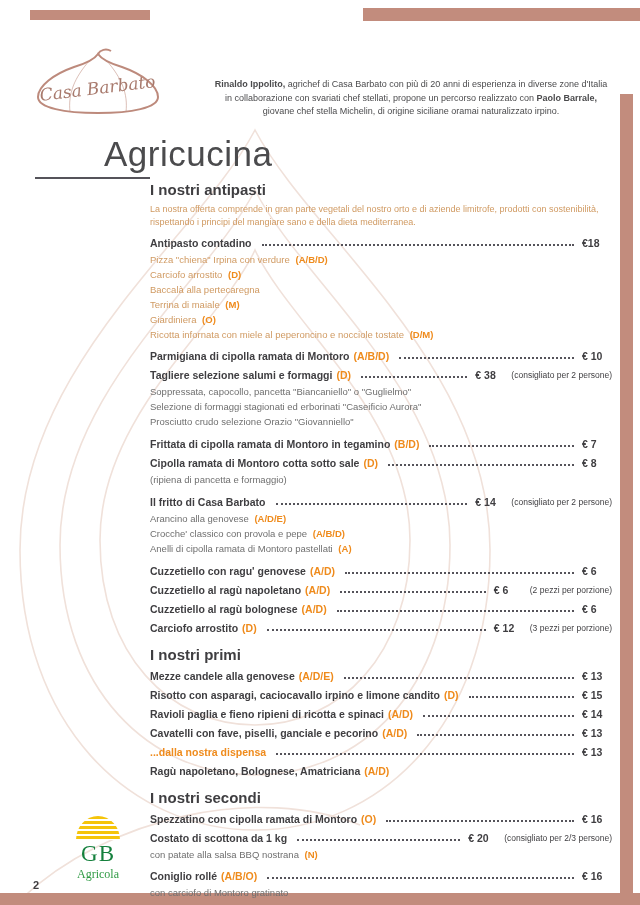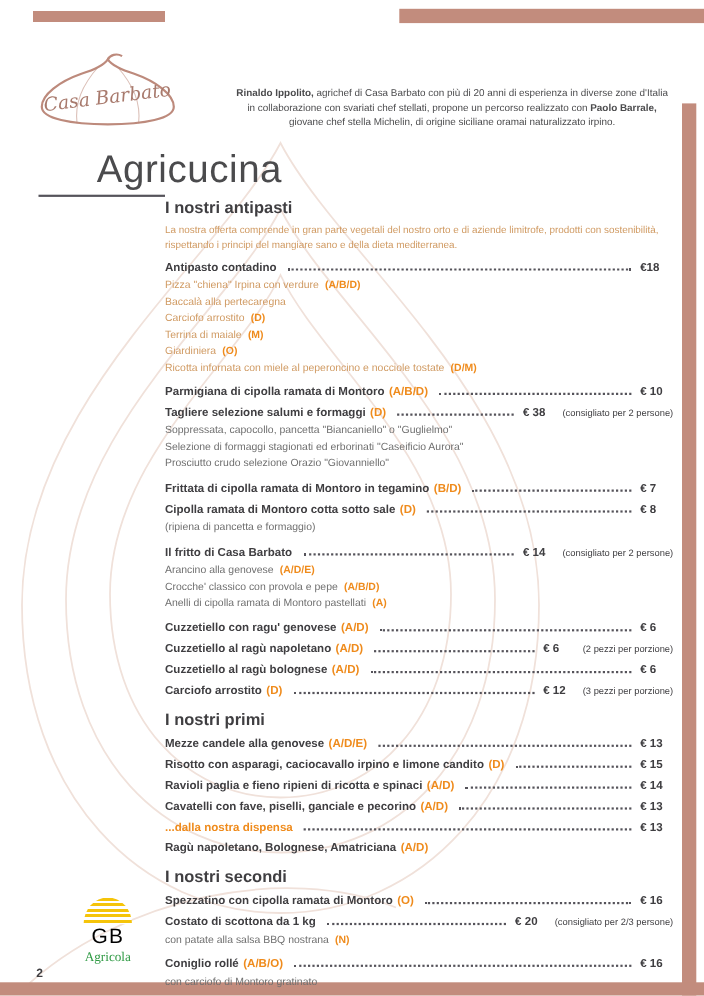--- a/index.html
+++ b/index.html
@@ -38,21 +38,21 @@
 
   
   .intro{
     position:absolute;left:213px;top:78px;width:396px;z-index:2;
     text-align:center;font-size:9px;line-height:1.5;color:#4b4b4d;
   }
   .intro .b{font-weight:bold;}
 
   
   .page-title{
-    position:absolute;left:88px;top:134px;margin:0;z-index:2;
+    position:absolute;left:104px;top:134px;margin:0;z-index:2;
     font-size:35px;font-weight:400;letter-spacing:.5px;color:#4b4b4d;
   }
   .title-underline{position:absolute;left:35px;top:177px;width:115px;height:2px;background:#55535a;z-index:2;}
 
   
   .menu{position:absolute;left:150px;top:181px;width:462px;z-index:2;}
   .menu-section h2{
     font-size:15px;font-weight:bold;color:var(--dark);margin:12px 0 5px;
   }
   .menu-section:first-child h2{margin-top:0;}
@@ -79,21 +79,21 @@
   .subitem.gray{color:var(--gray,#6f6f6f);}
   .sub-allergens{color:var(--orange,#ef8b1c);font-weight:bold;margin-left:3px;}
 
   
   .gb-logo{position:absolute;left:68px;top:816px;width:60px;text-align:center;z-index:2;}
   .sun{
     width:44px;height:24px;margin:0 auto;
     background:repeating-linear-gradient(to bottom,#f5c40a 0 3px,#ffffff 3px 5px);
     border-radius:22px 22px 0 0 / 24px 24px 0 0;
   }
-  .gb{font-family:Liberation Sans, sans-serif;font-size:19px;color:#000000;letter-spacing:1px;margin-top:1px;}
+  .gb{font-family:Liberation Serif, serif;font-size:23px;color:#15803d;letter-spacing:1px;margin-top:1px;}
   .agricola{font-family:"Liberation Serif", serif;font-size:12px;color:#2f9a44;}
 
   
   .allergen-box{
     position:absolute;left:150px;top:873px;z-index:2;
     border:1px solid var(--orange,#ef8b1c);color:var(--orange,#ef8b1c);
     font-size:10px;font-weight:bold;padding:2px 14px;background:#fff;
   }
   .page-number{position:absolute;left:33px;top:879px;font-size:11px;font-weight:bold;color:var(--dark);z-index:2;}
 </style>
@@ -140,26 +140,26 @@
 
     <span class="leader"></span>
     <span class="item-price">€18</span>
 
   </div>
           <div class="subitem tan">
     <span>Pizza "chiena" Irpina con verdure</span>
     <span class="sub-allergens">(A/B/D)</span>
   </div>
           <div class="subitem tan">
-    <span>Baccalà alla pertecaregna</span>
-    
-  </div>
-          <div class="subitem tan">
     <span>Carciofo arrostito</span>
     <span class="sub-allergens">(D)</span>
+  </div>
+          <div class="subitem tan">
+    <span>Baccalà alla pertecaregna</span>
+    
   </div>
           <div class="subitem tan">
     <span>Terrina di maiale</span>
     <span class="sub-allergens">(M)</span>
   </div>
           <div class="subitem tan">
     <span>Giardiniera</span>
     <span class="sub-allergens">(O)</span>
   </div>
           <div class="subitem tan">

